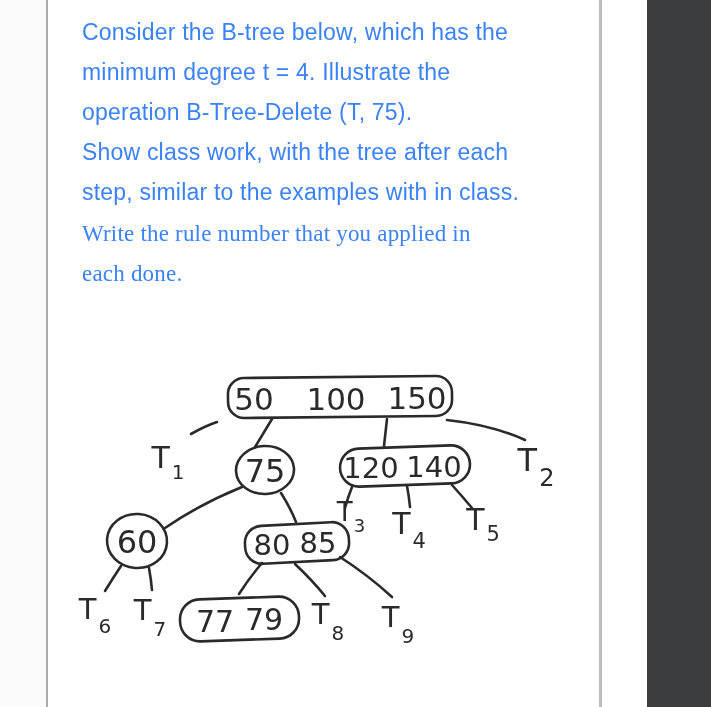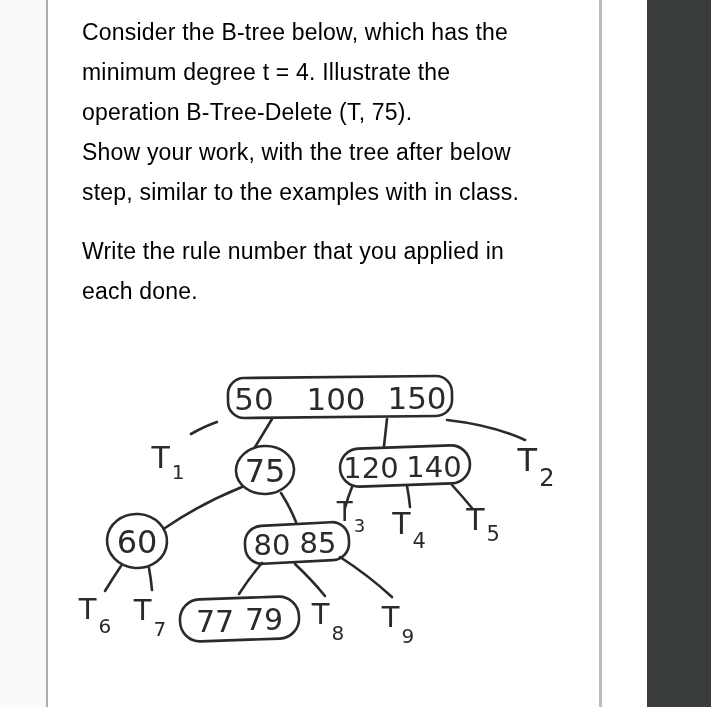--- a/index.html
+++ b/index.html
@@ -11,27 +11,27 @@
     overflow: hidden;
   }
   .vline { position: absolute; top: 0; height: 707px; }
   .vline-left  { left: 46px;  width: 2px; background: #acacac; }
   .vline-right { left: 599px; width: 3px; background: #bcbcbc; }
   .left-strip { position: absolute; left: 0; top: 0; width: 46px; height: 707px; background: #fafafa; }
   .dark-panel { position: absolute; left: 647px; top: 0; width: 64px; height: 707px; background: #3a3d3d; }
 
   .content {
     position: absolute; left: 82px; top: 12px; width: 486px;
-    color: #000000;
+    color: #3b82f6;
     font-size: 23px;
     line-height: 40px;
     letter-spacing: 0.2px;
   }
   .para { margin: 0; }
-  .para + .para { margin-top: 19px; }
+  .para + .para { margin-top: 2px; font-family: Liberation Serif, serif; }
   .tline { display: block; white-space: nowrap; }
 
   .tree-svg { position: absolute; left: 0; top: 0; }
   .ink-stroke { fill: none; stroke: #2a2a2a; stroke-width: 2.6; stroke-linecap: round; }
   .ink-text {
     font-family: "DejaVu Sans", sans-serif;
     fill: #2a2a2a;
   }
 </style>
 </head>
@@ -40,21 +40,21 @@
 <div class="left-strip"></div>
 <div class="vline vline-left"></div>
 <div class="vline vline-right"></div>
 <div class="dark-panel"></div>
 
 <div class="content">
   <p class="para">
     <span class="tline">Consider the B-tree below, which has the</span>
     <span class="tline">minimum degree t = 4. Illustrate the</span>
     <span class="tline">operation B-Tree-Delete (T, 75).</span>
-    <span class="tline">Show your work, with the tree after below</span>
+    <span class="tline">Show class work, with the tree after each</span>
     <span class="tline">step, similar to the examples with in class.</span>
   </p>
   <p class="para">
     <span class="tline">Write the rule number that you applied in</span>
     <span class="tline">each done.</span>
   </p>
 </div>
 
 <svg class="tree-svg" width="711" height="707" viewBox="0 0 711 707">
 

